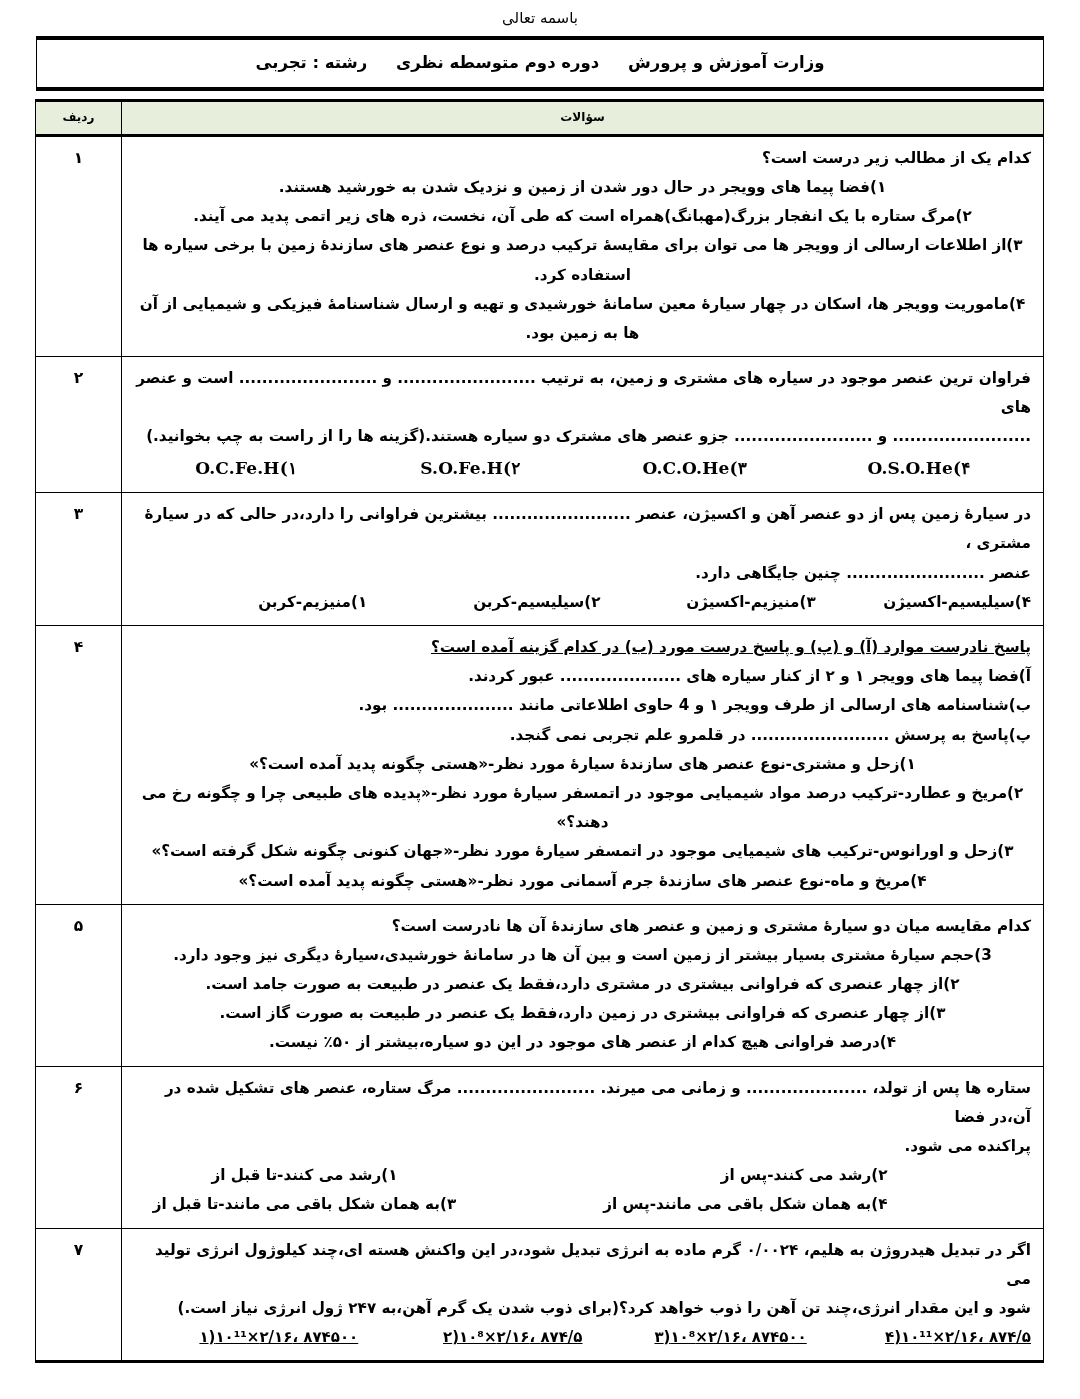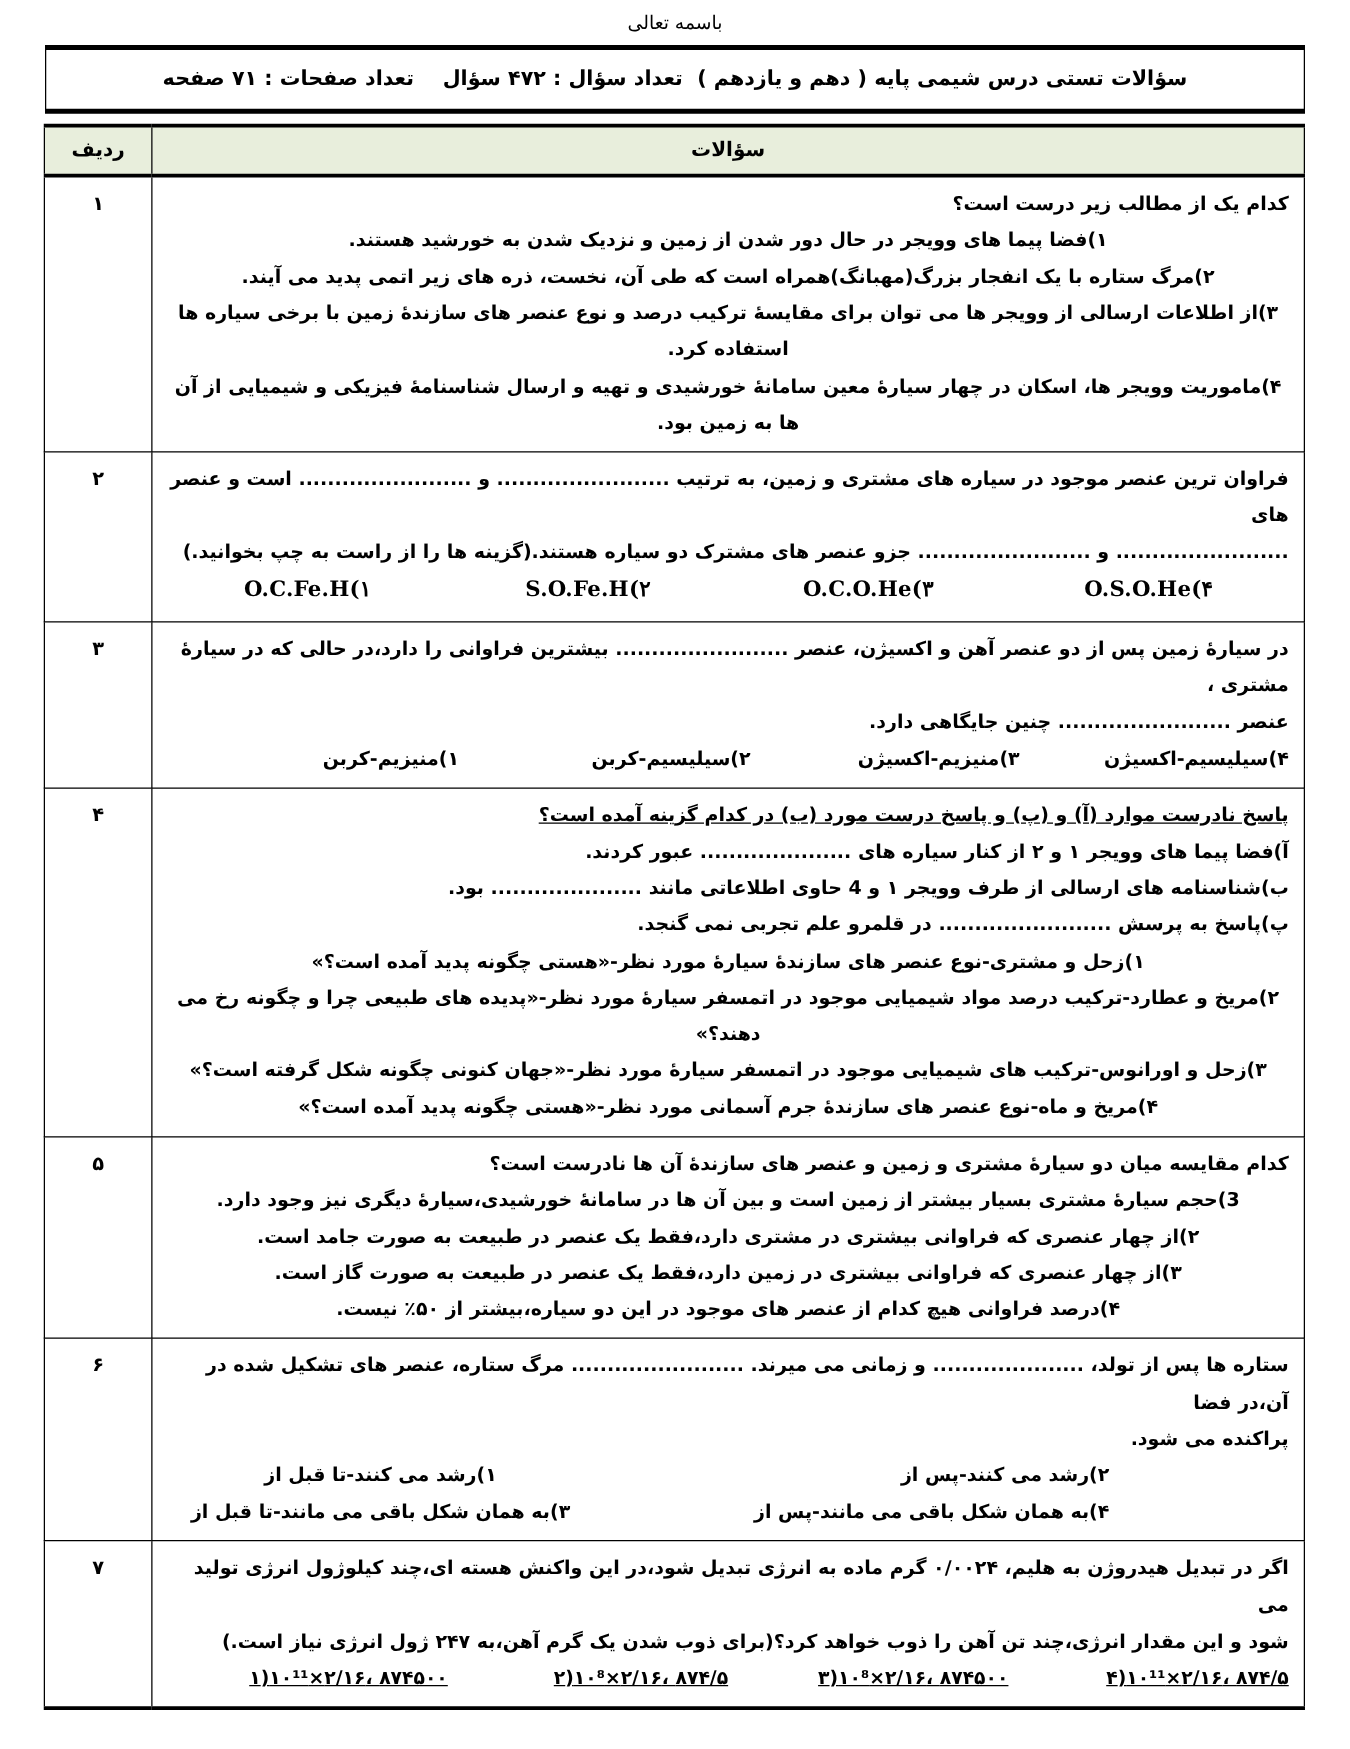--- a/index.html
+++ b/index.html
@@ -67,21 +67,21 @@
     border: 1px solid #000;
     vertical-align: top;
     box-sizing: border-box;
   }
 
   thead th {
     background: #e8eedc;
     border-top: 3px solid #000 !important;
     border-bottom: 3px solid #000 !important;
     font-weight: bold;
-    font-size: 16px;
+    font-size: 12px;
     padding: 8px 6px 9px 6px;
     text-align: center;
     line-height: 1.2;
   }
 
   tbody td {
     padding: 7px 12px 8px 12px;
     font-size: 15.2px;
     line-height: 1.92;
     font-weight: bold;
@@ -166,21 +166,21 @@
   .w-half .cell:nth-child(2) { padding-right: 8%; text-align: center; }
 </style>
 </head>
 <body>
 
 <div class="page">
 
   <div class="bismillah">باسمه تعالی</div>
 
   <div class="header-box">
-    <div class="header-line">سؤالات تستی درس شیمی پایه ( دهم و یازدهم )  تعداد سؤال : ۴۷۲ سؤال    تعداد صفحات : ۷۱ صفحه</div>
+    <div class="header-line">وزارت آموزش و پرورش     دوره دوم متوسطه نظری     رشته : تجربی</div>
   </div>
 
   <table class="qtable">
     <colgroup>
       <col class="c-q">
       <col class="c-n">
     </colgroup>
     <thead>
       <tr>
         <th>سؤالات</th>

